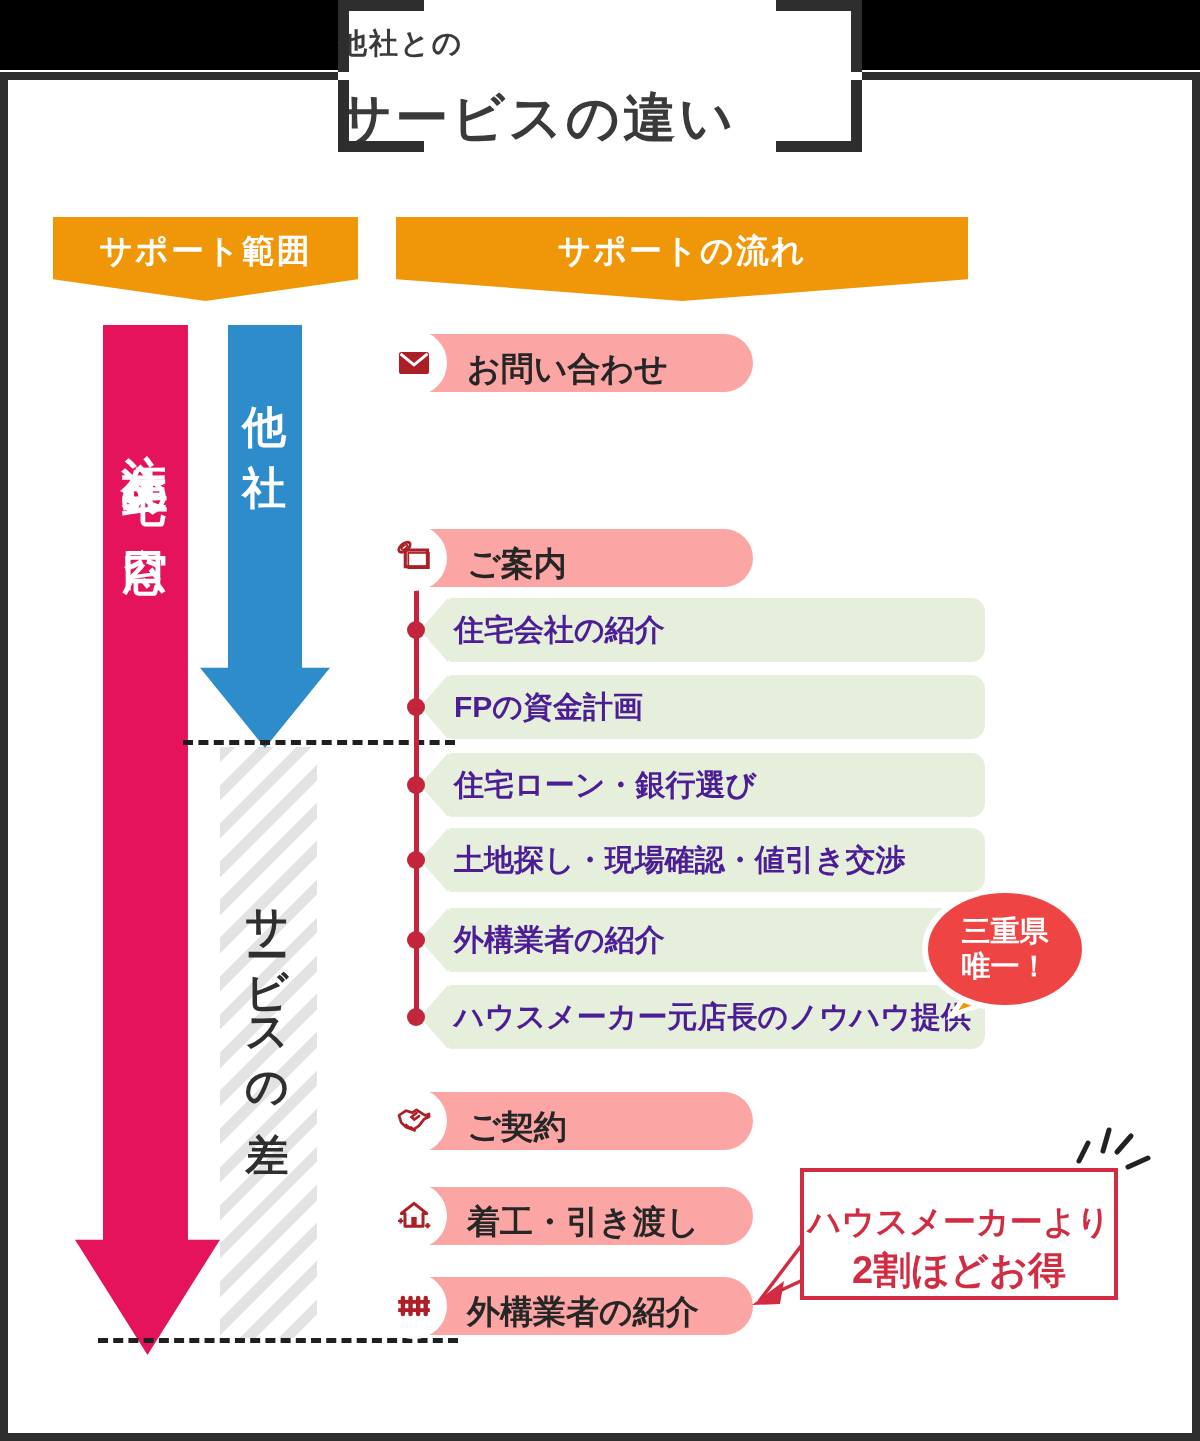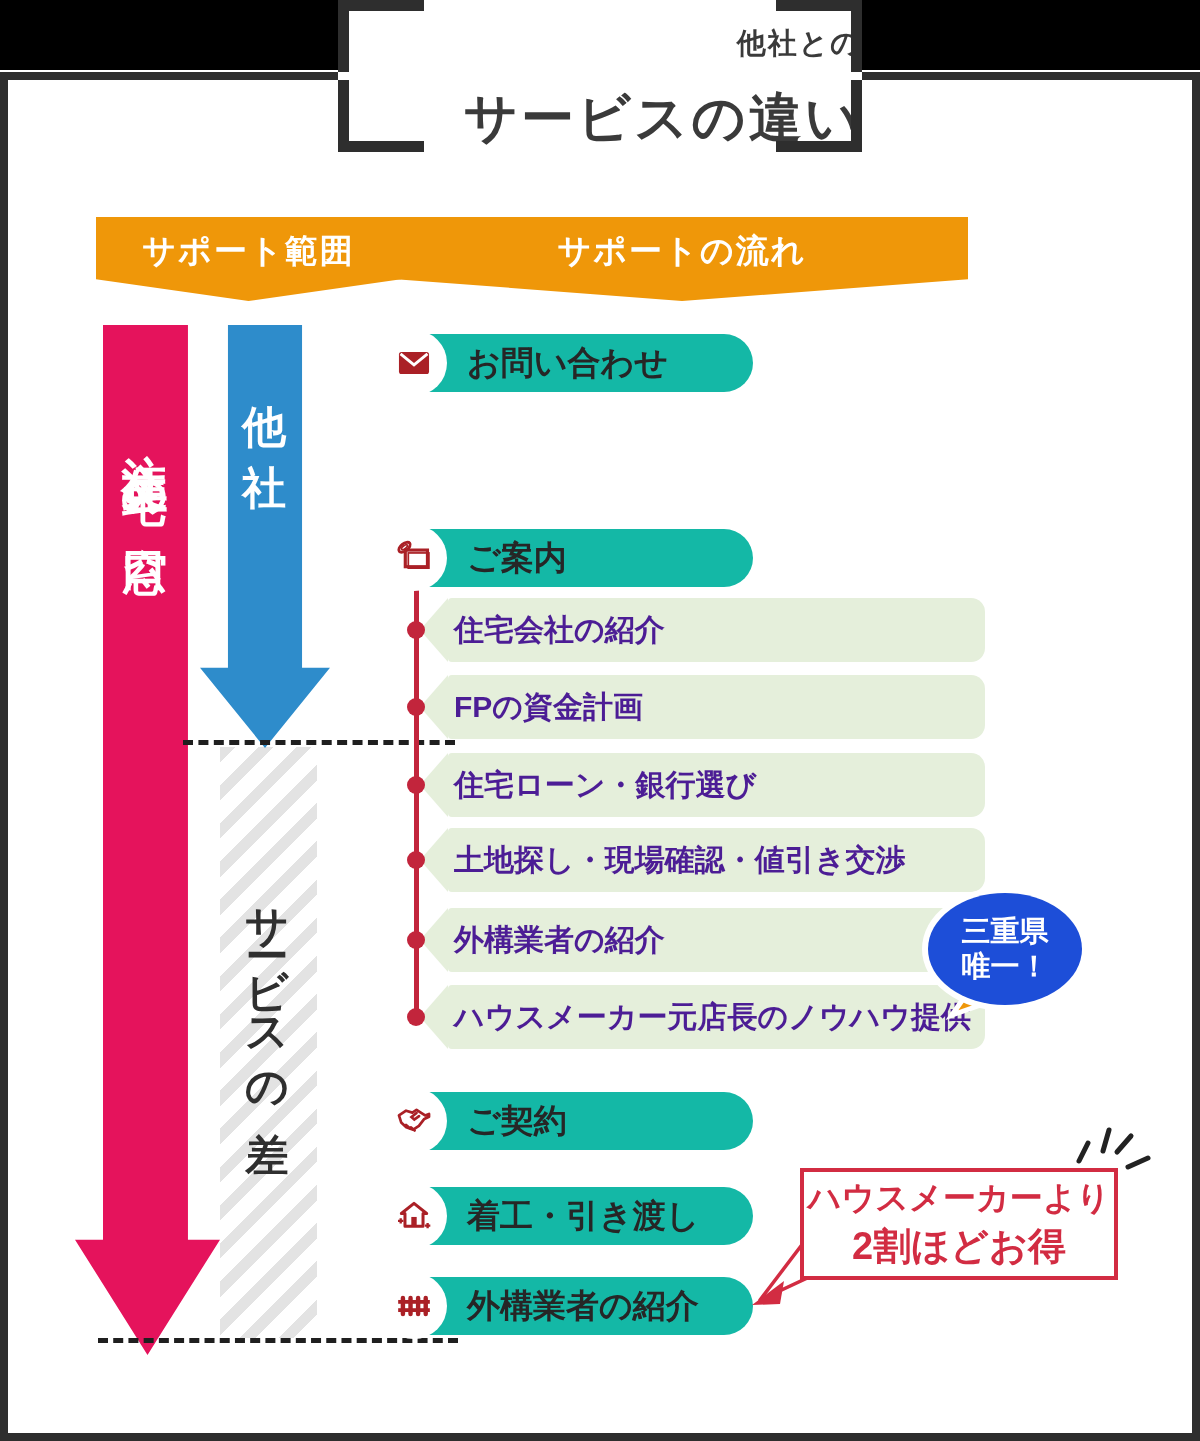--- a/index.html
+++ b/index.html
@@ -5,34 +5,34 @@
   html,body{margin:0;padding:0;background:#fff;}
   .canvas{
     position:relative;width:1200px;height:1441px;overflow:hidden;background:#fff;
     font-family:"Liberation Sans","DejaVu Sans",sans-serif;color:#2b2b2b;
   }
   
   .black-band{position:absolute;left:0;top:0;width:1200px;height:70px;background:#000;z-index:1;}
   .frame{position:absolute;left:0;top:72px;width:1200px;height:1369px;box-sizing:border-box;
          border:8px solid #2e2e2e;z-index:1;}
   
-  .title-box{position:absolute;left:338px;top:0;width:524px;height:152px;background:#fff;z-index:3;text-align:right;}
+  .title-box{position:absolute;left:338px;top:0;width:524px;height:152px;background:#fff;z-index:3;text-align:left;}
   .bk{position:absolute;width:86px;height:72px;box-sizing:border-box;}
   .bk.tl{left:0;top:0;border-top:11px solid #2e2e2e;border-left:11px solid #2e2e2e;}
   .bk.tr{right:0;top:0;border-top:11px solid #2e2e2e;border-right:11px solid #2e2e2e;}
   .bk.bl{left:0;bottom:0;border-bottom:11px solid #2e2e2e;border-left:11px solid #2e2e2e;}
   .bk.br{right:0;bottom:0;border-bottom:11px solid #2e2e2e;border-right:11px solid #2e2e2e;}
   .title-sub{margin-top:24px;font-size:29px;font-weight:800;color:#3a3a3a;letter-spacing:2px;}
   .title-main{margin-top:19px;font-size:53px;font-weight:800;color:#3a3a3a;letter-spacing:3px;}
   
   .banner{position:absolute;top:217px;height:84px;background:#ef9709;color:#fff;
           font-size:33px;font-weight:800;letter-spacing:2px;text-align:center;
           padding-top:12px;box-sizing:border-box;z-index:2;
           clip-path:polygon(0 0,100% 0,100% 74%,50% 100%,0 74%);}
-  .banner.left{left:53px;width:305px;margin-left:43px;}
+  .banner.left{left:53px;width:305px;}
   .banner.right{left:396px;width:572px;}
   
   .arrow{position:absolute;z-index:2;}
   .arrow-pink{left:75px;top:325px;width:145px;height:1030px;background:#e5135c;
     clip-path:polygon(19.3% 0,77.9% 0,77.9% 88.8%,100% 88.8%,50% 100%,0 88.8%,19.3% 88.8%);}
   .arrow-blue{left:200px;top:325px;width:130px;height:423px;background:#2e8ccb;
     clip-path:polygon(21.5% 0,78.5% 0,78.5% 81%,100% 81%,50% 100%,0 81%,21.5% 81%);}
   .vtext{position:absolute;writing-mode:vertical-rl;text-orientation:upright;
          color:#fff;font-weight:800;white-space:nowrap;}
   .vt-pink{left:48.6%;top:92px;transform:translateX(-50%);font-size:46px;letter-spacing:8px;}
@@ -51,34 +51,34 @@
   .redline{position:absolute;left:414px;top:578px;width:5px;height:441px;background:#c2253c;z-index:2;}
   .rdot{position:absolute;width:18px;height:18px;border-radius:50%;background:#c2253c;left:407px;z-index:3;}
   
   .grow{position:absolute;left:448px;width:537px;height:64px;background:#e5efdb;
         border-radius:4px 14px 14px 4px;display:flex;align-items:center;z-index:1;
         font-size:30px;font-weight:700;color:#4c1d95;padding-left:6px;box-sizing:border-box;}
   .grow::before{content:"";position:absolute;left:-28px;top:0;width:0;height:0;
         border-top:32px solid transparent;border-bottom:32px solid transparent;
         border-right:28px solid #e5efdb;}
   
-  .pill{position:absolute;left:383px;width:370px;height:58px;background:#14b8a6;border-radius:29px;
-        display:flex;align-items:center;z-index:2;font-size:33px;font-weight:800;color:#262626;}
+  .pill{position:absolute;left:383px;width:370px;height:58px;background:#fca5a5;border-radius:29px;
+        display:flex;align-items:flex-end;z-index:2;font-size:33px;font-weight:800;color:#262626;}
   .plabel{margin-left:84px;white-space:nowrap;}
   .pic{position:absolute;left:-2px;top:-4px;width:66px;height:66px;border-radius:50%;background:#fff;
        display:flex;align-items:center;justify-content:center;}
   .pic svg{width:38px;height:38px;}
   
-  .badge{position:absolute;left:928px;top:893px;width:154px;height:112px;background:#1d4ed8;
+  .badge{position:absolute;left:928px;top:893px;width:154px;height:112px;background:#ef4444;
          border-radius:50%;box-shadow:0 0 0 6px #fff;z-index:6;display:flex;flex-direction:column;
          align-items:center;justify-content:center;color:#fff;font-size:29px;font-weight:800;line-height:1.2;}
   
-  .bubble{position:absolute;left:800px;top:1168px;width:318px;height:112px;background:#fff;
+  .bubble{position:absolute;left:800px;top:1168px;width:318px;height:132px;background:#fff;
           border:4px solid #d22c42;box-sizing:border-box;z-index:7;display:flex;flex-direction:column;
-          align-items:center;justify-content:center;color:#d22c42;font-weight:800;line-height:1.35;}
+          align-items:center;justify-content:flex-end;color:#d22c42;font-weight:800;line-height:1.35;}
   .bubble .b1{font-size:33px;}
   .bubble .b2{font-size:38px;}
   .overlay-svg{position:absolute;left:0;top:0;width:1200px;height:1441px;pointer-events:none;}
   .z4{z-index:4;} .z6{z-index:6;}
 </style>
 </head>
 <body>
 
 <div class="canvas">
 

